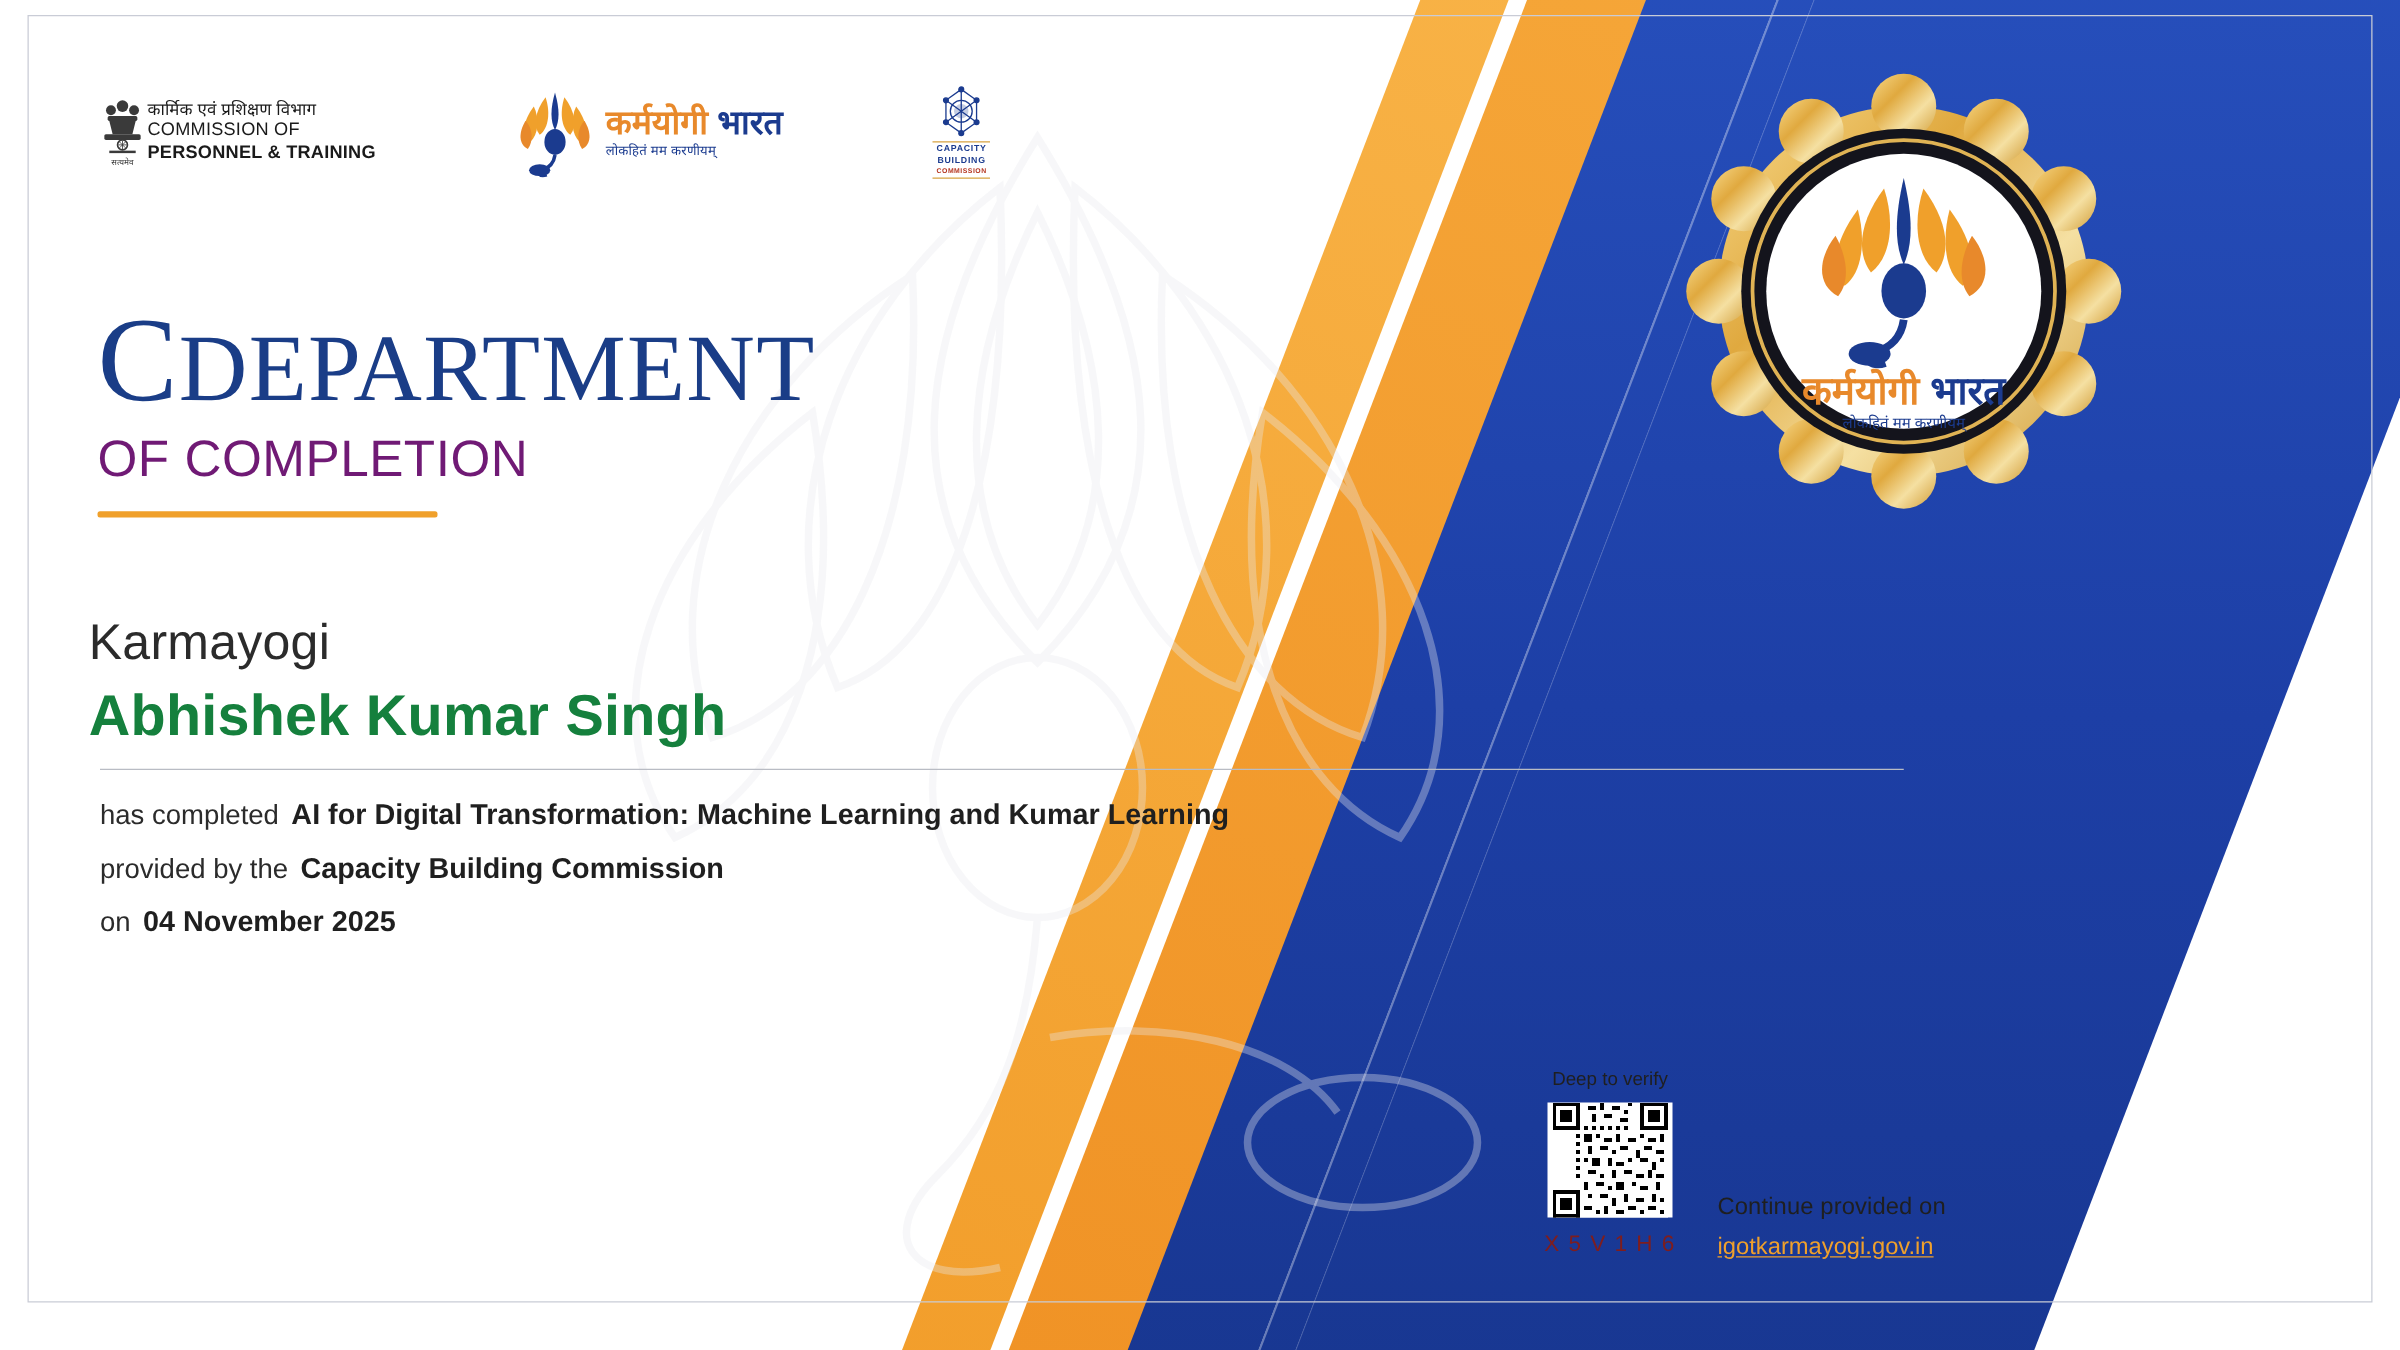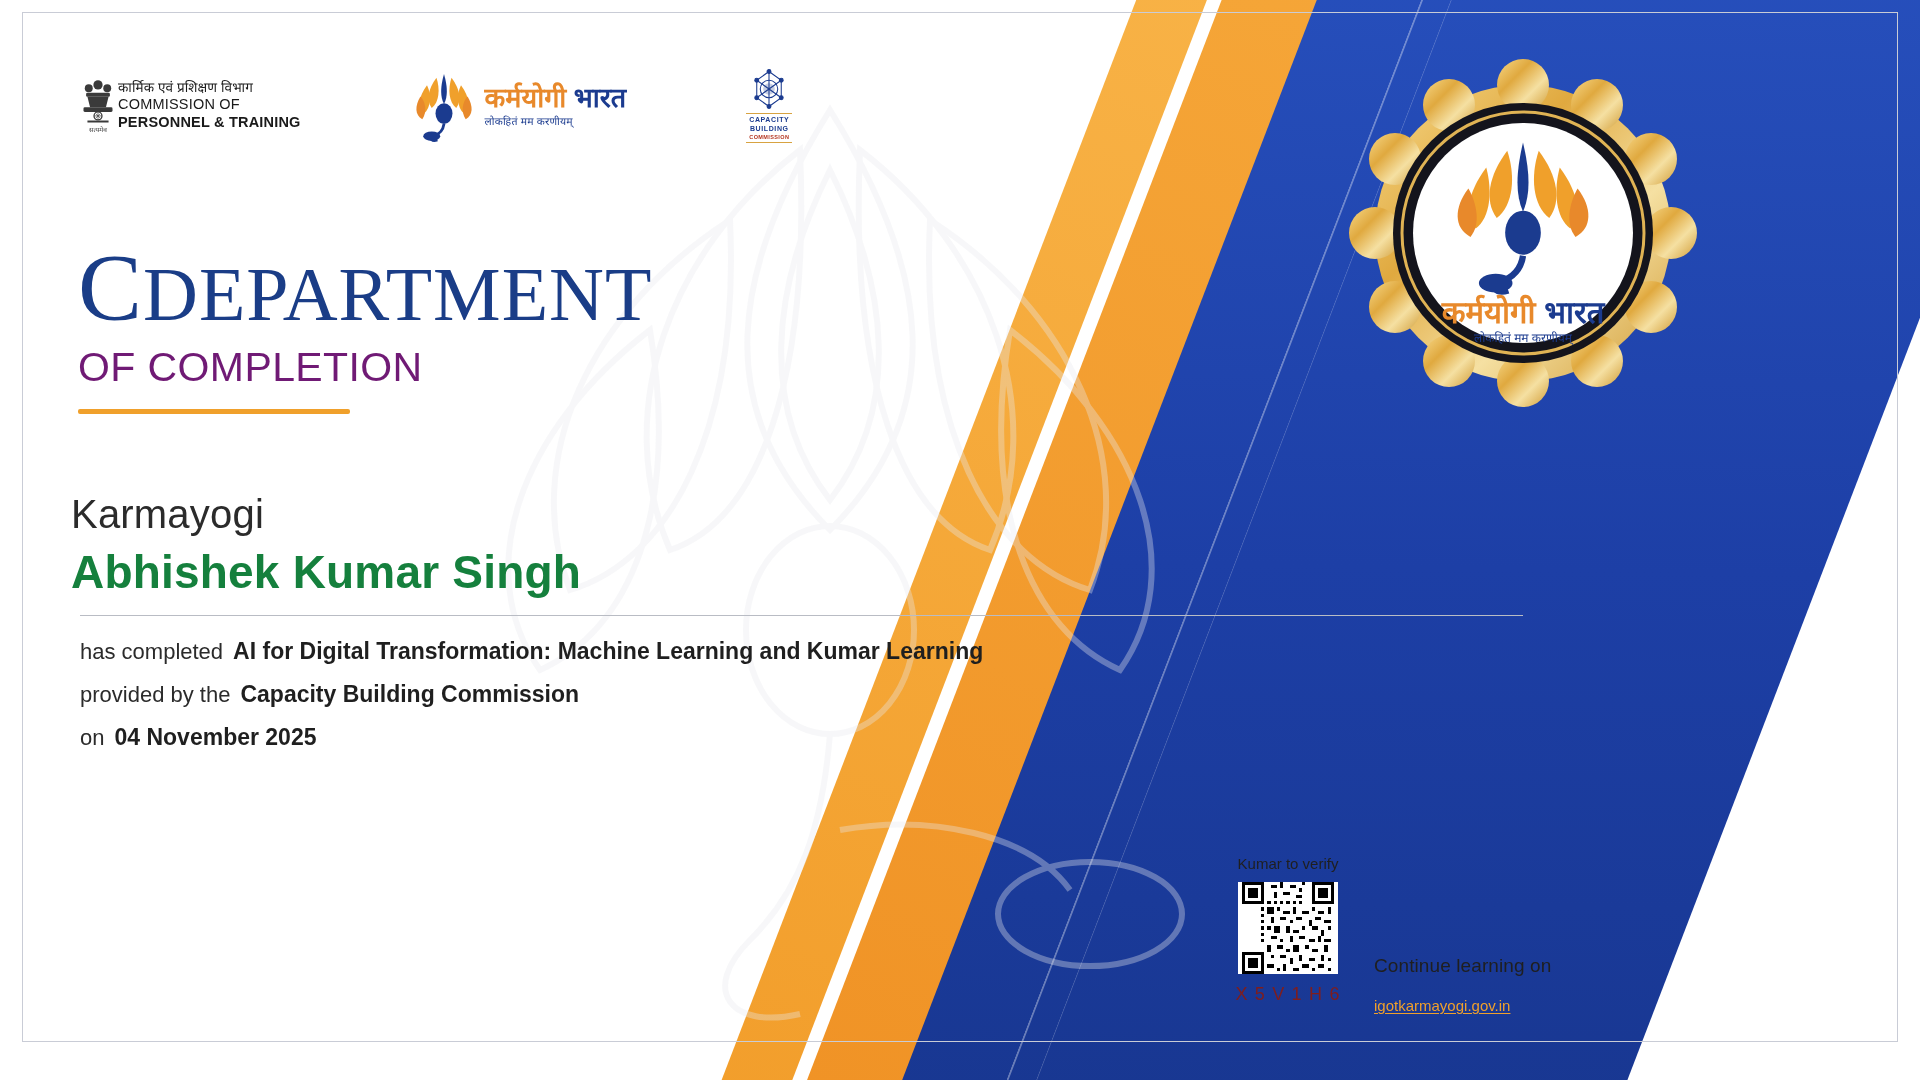--- a/index.html
+++ b/index.html
@@ -292,22 +292,22 @@
     position: absolute;
     left: 1374px;
     top: 955px;
   }
   .continue-label {
     font-size: 19px;
     color: #1f1f1f;
     letter-spacing: .1px;
   }
   .continue-link {
-    margin-top: 20px;
-    font-size: 15px;
+    margin-top: 10px;
+    font-size: 19px;
     color: #f0a02b;
     text-decoration: underline;
     text-underline-offset: 2px;
   }
 </style>
 </head>
 <body>
 
 <div class="certificate">
 
@@ -482,21 +482,21 @@
       <span class="detail-label">provided by the</span>
       <span class="detail-value">Capacity Building Commission</span>
     </div>
     <div class="detail-line">
       <span class="detail-label">on</span>
       <span class="detail-value">04 November 2025</span>
     </div>
   </div>
 
   <div class="verify">
-    <div class="verify-label">Kumar to verify</div>
+    <div class="verify-label">Deep to verify</div>
     <svg class="qr" viewBox="0 0 29 29" shape-rendering="crispEdges">
       <rect width="29" height="29" fill="#ffffff"></rect>
       <g fill="#000000">
 
         <rect x="0" y="0" width="7" height="1"></rect>
           <rect x="0" y="6" width="7" height="1"></rect>
         <rect x="0" y="0" width="1" height="7"></rect>
           <rect x="6" y="0" width="1" height="7"></rect>
         <rect x="2" y="2" width="3" height="3"></rect>
 
@@ -584,17 +584,17 @@
         <rect x="19" y="26" width="2" height="1"></rect>
           <rect x="22" y="27" width="1" height="1"></rect>
         <rect x="24" y="26" width="2" height="1"></rect>
           <rect x="27" y="27" width="1" height="1"></rect>
       </g>
     </svg>
     <div class="verify-code">X 5 V 1 H 6</div>
   </div>
 
   <div class="continue">
-    <div class="continue-label">Continue learning on</div>
+    <div class="continue-label">Continue provided on</div>
     <div class="continue-link">igotkarmayogi.gov.in</div>
   </div>
 
 </div>
 
 </body></html>

